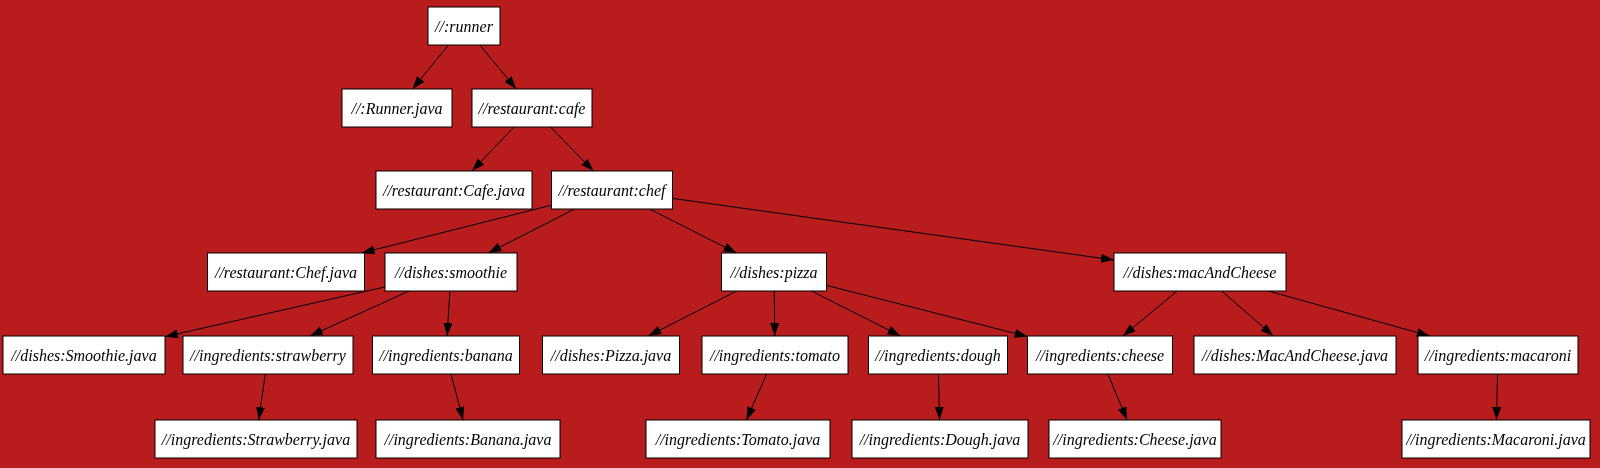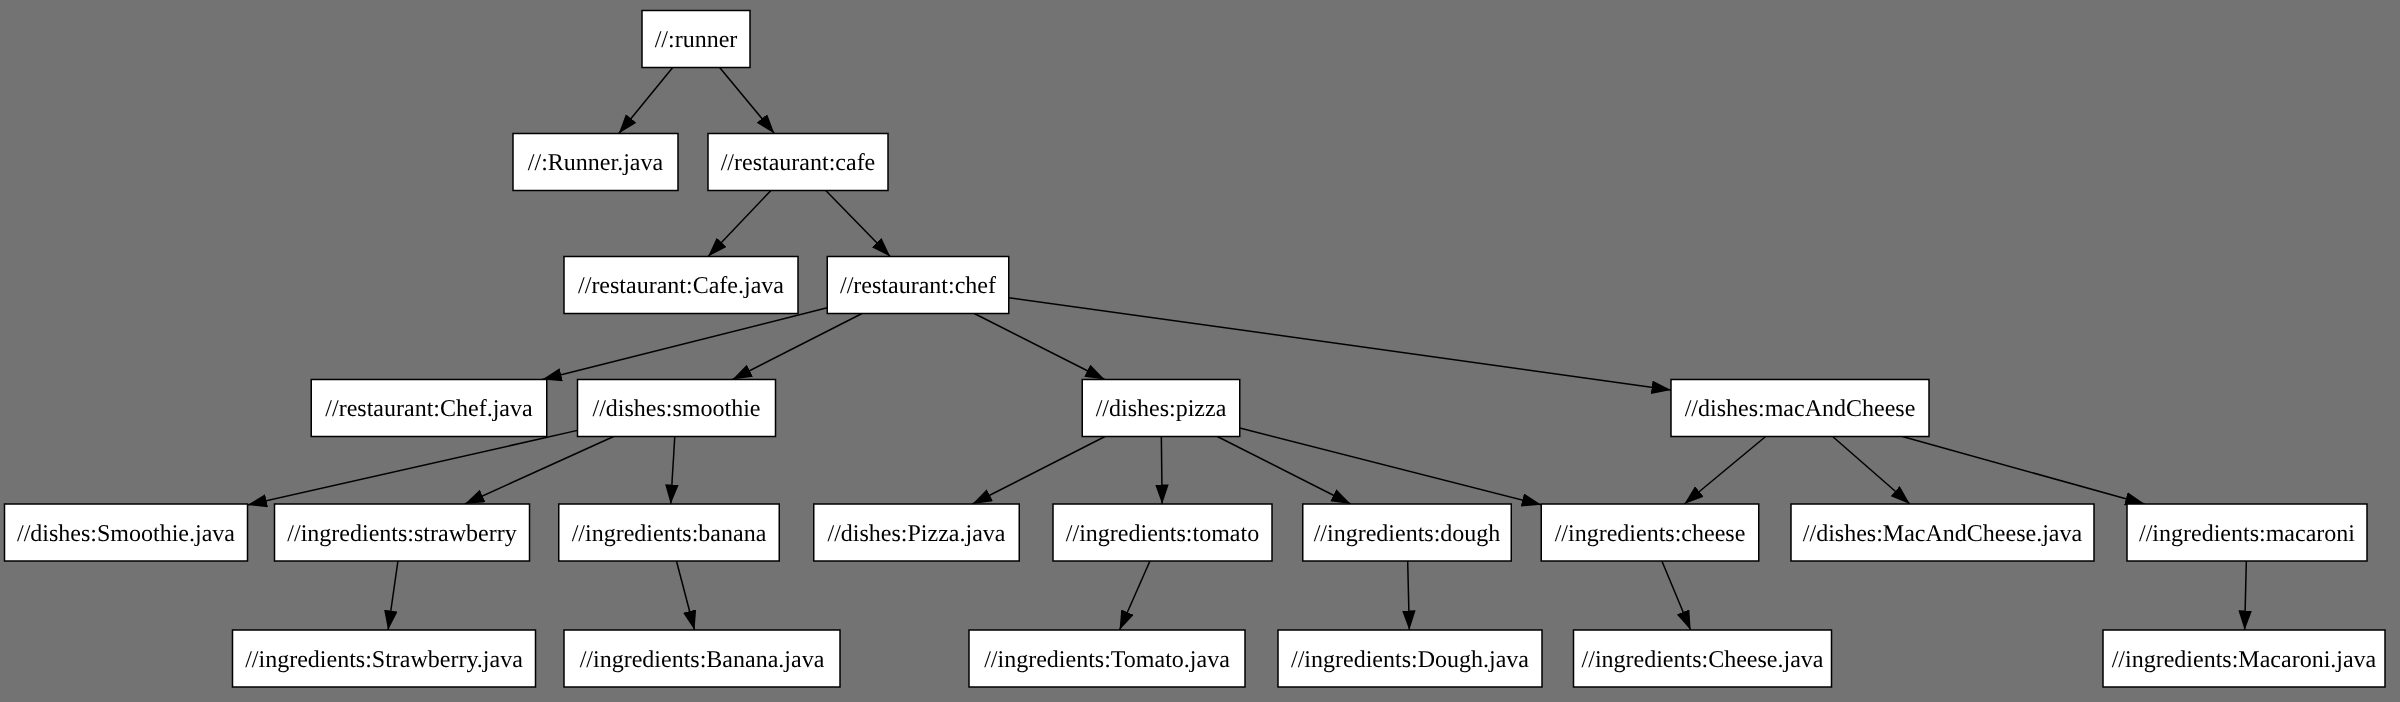--- a/index.html
+++ b/index.html
@@ -3,23 +3,24 @@
 <meta charset="utf-8">
 <style>
   html, body {
     margin: 0;
     padding: 0;
     background: #ffffff;
   }
   #graph-wrap {
     width: 1600px;
     height: 468px;
-    background: #737373;
+    background: #b91c1c;
     position: relative;
     overflow: hidden;
+    font-style: italic;
   }
   svg {
     display: block;
   }
   .graph-node-box {
     fill: #ffffff;
     stroke: #000000;
     stroke-width: 1;
   }
   .graph-node-label {

